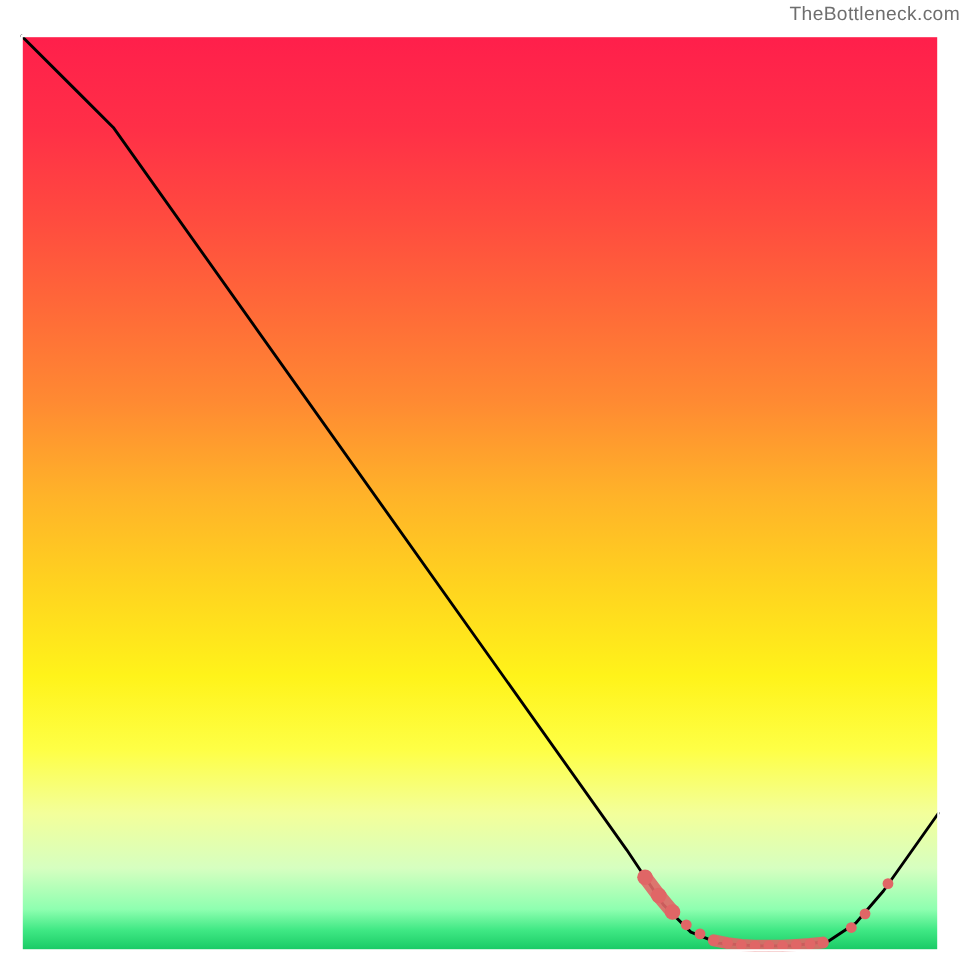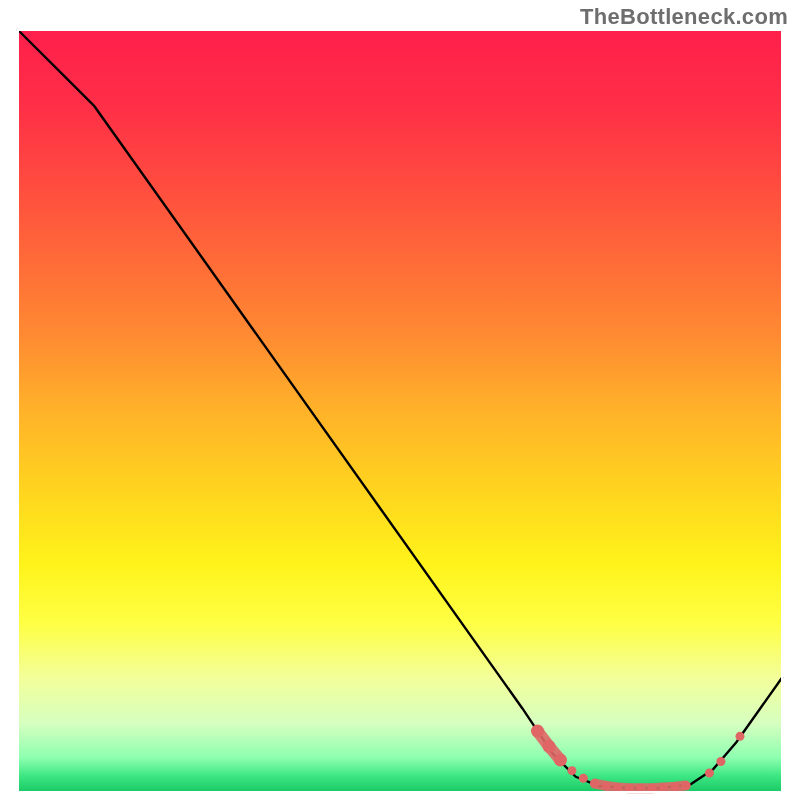--- a/index.html
+++ b/index.html
@@ -12,25 +12,25 @@
     overflow: hidden;
   }
   .stage {
     position: relative;
     width: 800px;
     height: 800px;
   }
   .attribution {
     position: absolute;
     top: 4px;
-    right: 12px;
-    font-size: 22px;
+    right: 0;
+    font-size: 16px;
     color: #6e6e6e;
     letter-spacing: 0.3px;
-    font-weight: 700;
+    font-weight: 400;
   }
   svg {
     display: block;
   }
 </style>
 </head>
 <body>
 
 <div class="stage">
 

